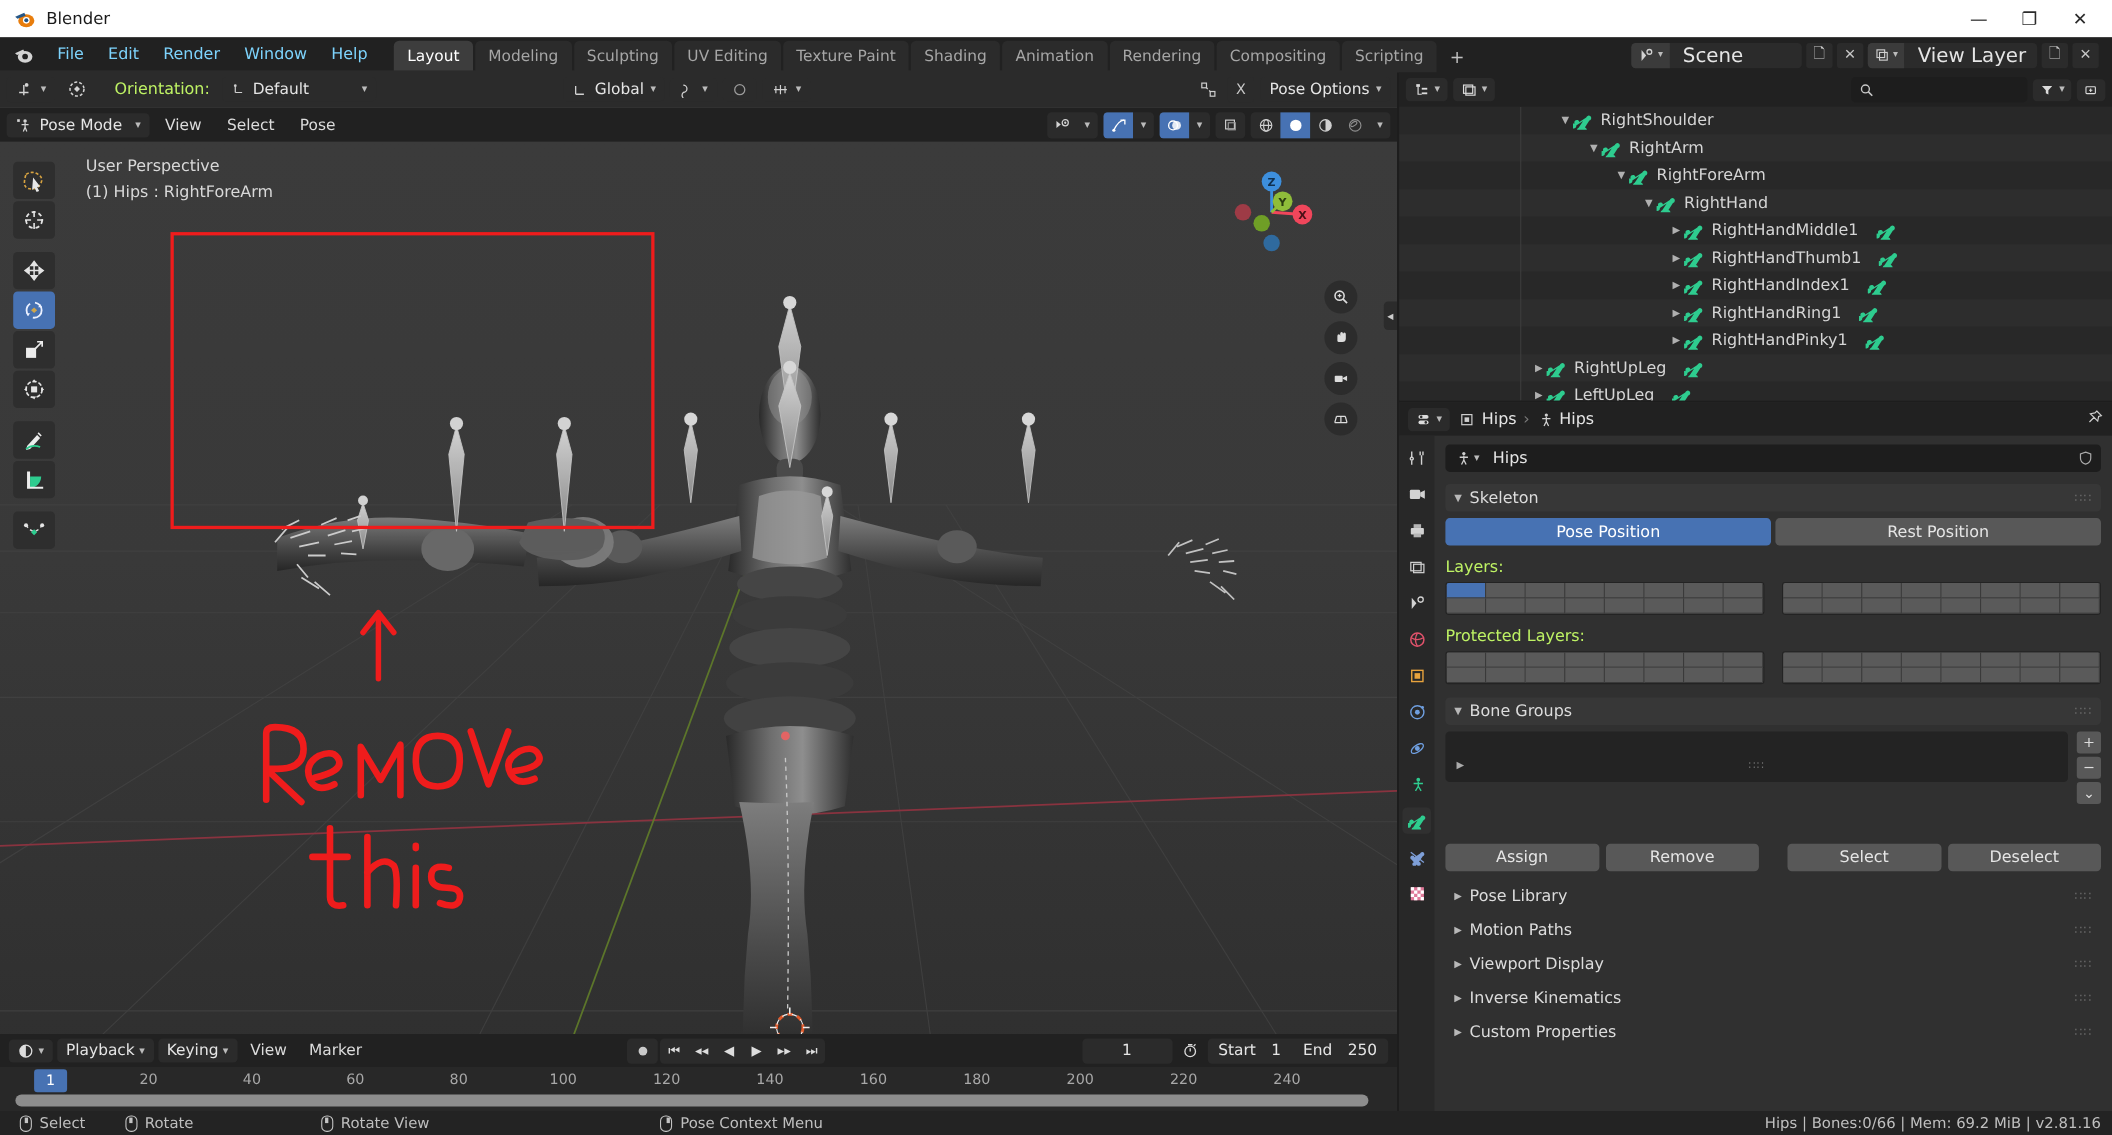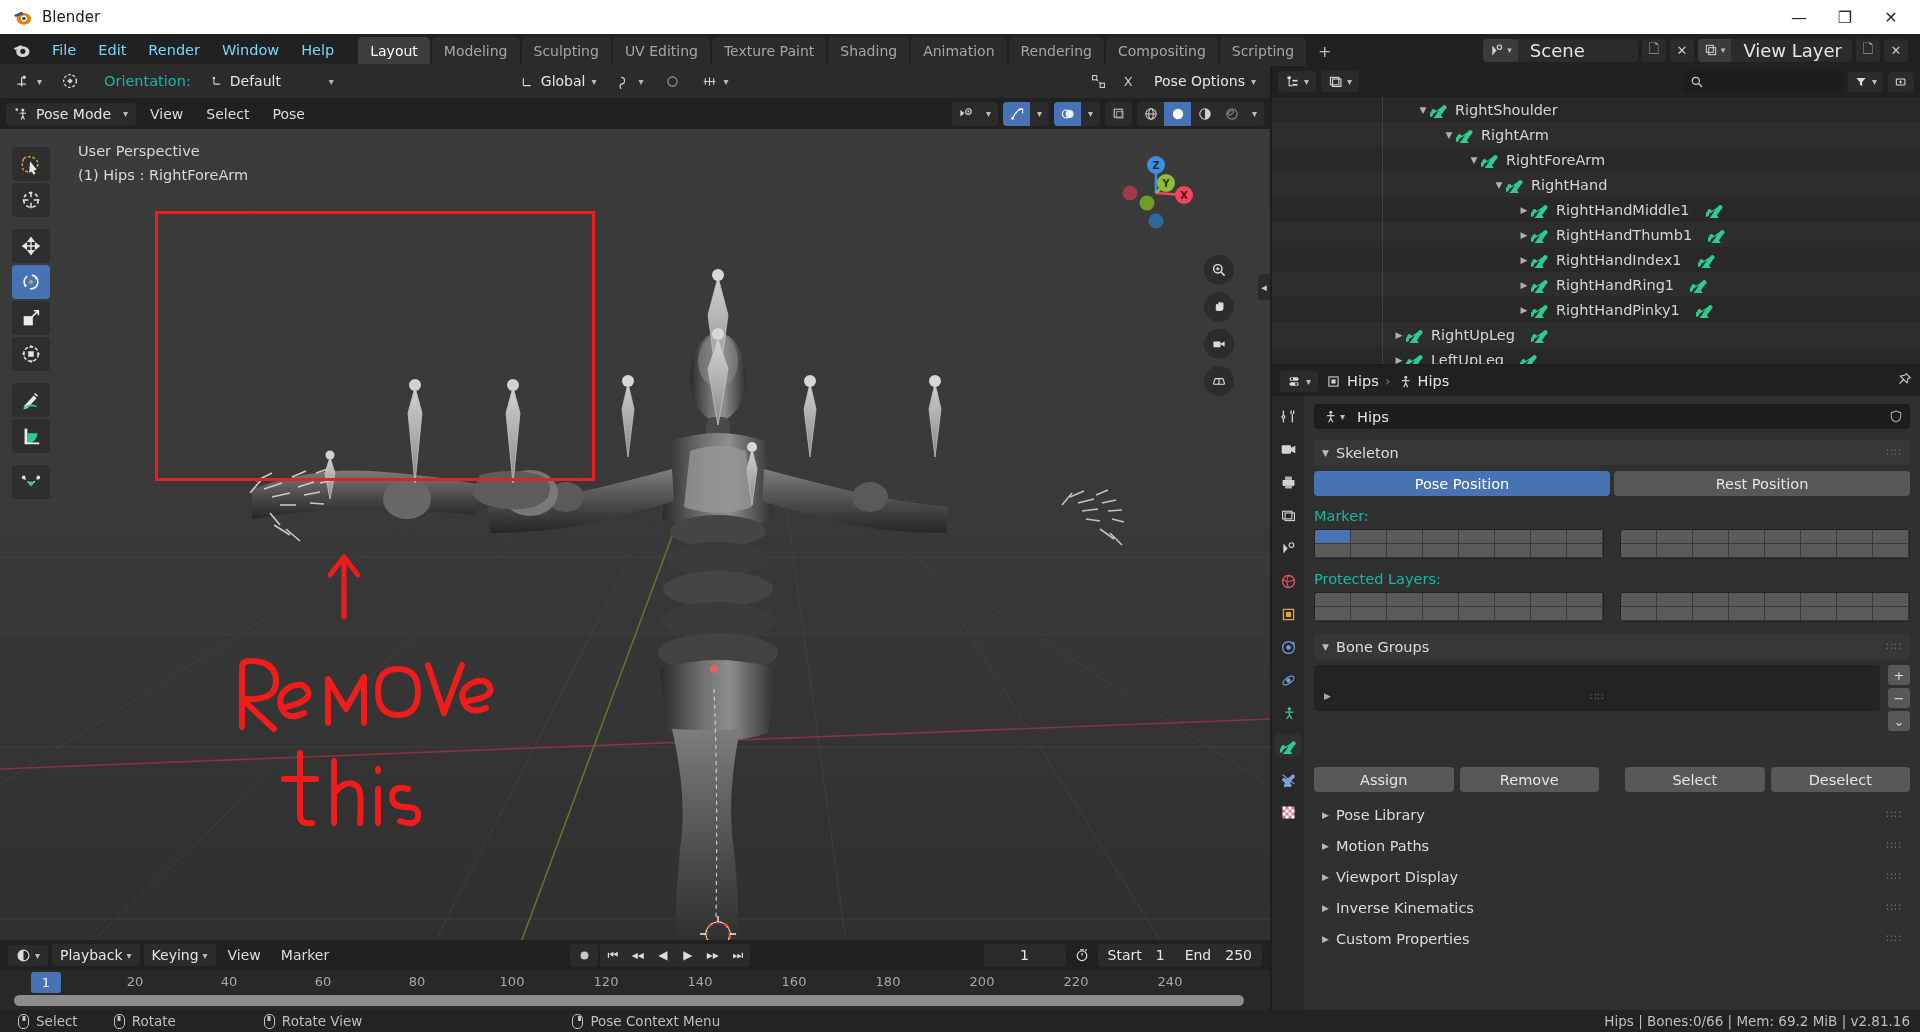--- a/index.html
+++ b/index.html
@@ -126,21 +126,21 @@
   .nf-shield{ width:28px; display:flex; align-items:center; justify-content:center; }
   .panel-head{ display:flex; align-items:center; height:25px; font-size:14.5px; color:#dcdcdc;
     background:#373737; border-radius:4px; padding:0 8px; margin-bottom:6px; }
   .panel-head.plain{ background:transparent; }
   .ph-tri{ width:14px; font-size:9px; color:#b8b8b8; }
   .ph-grip{ margin-left:auto; color:#6e6e6e; font-size:11px; letter-spacing:1px; }
   .seg{ display:flex; height:25px; gap:4px; margin-bottom:12px; }
   .seg-btn{ flex:1; display:flex; align-items:center; justify-content:center;
     background:#585858; border-radius:4px; font-size:14.5px; }
   .seg-btn.on{ background:#4772b3; color:#fff; }
-  .lbl{ font-size:14.5px; color:#14b8a6; margin-bottom:5px; }
+  .lbl{ font-size:14.5px; color:#bef264; margin-bottom:5px; }
   .layers{ display:flex; gap:16px; margin-bottom:12px; }
   .lgrid{ flex:1; display:grid; grid-template-columns:repeat(8,1fr); grid-template-rows:repeat(2,14px);
     border:1px solid #232323; border-radius:3px; overflow:hidden; }
   .lcell{ background:#5a5a5a; border-right:1px solid #3a3a3a; border-bottom:1px solid #3a3a3a; }
   .lcell.on{ background:#4772b3; }
   .bg-list{ background:#232323; border-radius:4px; height:46px; position:relative; margin-bottom:8px; }
   .bg-list .tri{ position:absolute; left:10px; top:26px; font-size:9px; color:#aaa; }
   .bg-list .grip{ position:absolute; left:50%; top:26px; transform:translateX(-50%); color:#6e6e6e; font-size:10px; letter-spacing:1px;}
   .bg-row{ display:flex; gap:8px; margin-bottom:8px; }
   .bg-side{ width:22px; display:flex; flex-direction:column; gap:3px; }
@@ -1085,21 +1085,21 @@
           <span class="ph-tri">▼</span>
           <span>Skeleton</span>
           <span class="ph-grip">∷∷</span>
         </div>
 
         <div class="seg">
           <span class="seg-btn on">Pose Position</span>
           <span class="seg-btn">Rest Position</span>
         </div>
 
-        <div class="lbl">Marker:</div>
+        <div class="lbl">Layers:</div>
         <div class="layers">
           <div class="lgrid">
             <div class="lcell on"></div>
             <div class="lcell"></div>
               <div class="lcell"></div>
             <div class="lcell"></div>
               <div class="lcell"></div>
             <div class="lcell"></div>
               <div class="lcell"></div>
             <div class="lcell"></div>
@@ -1233,21 +1233,21 @@
           <i></i>
         </span>
       <span>Select</span>
     </span>
     <span class="sb-item" style="margin-left:36px;">
       <span class="sb-mouse">
           <i></i>
         </span>
       <span>Rotate</span>
     </span>
-    <span class="sb-item" style="margin-left:88px;align-items:flex-end;">
+    <span class="sb-item" style="margin-left:116px;align-items:flex-end;">
       <span class="sb-mouse mid">
           <i></i>
         </span>
       <span>Rotate View</span>
     </span>
     <span class="sb-item" style="margin-left:210px;">
       <span class="sb-mouse right">
           <i></i>
         </span>
       <span>Pose Context Menu</span>

